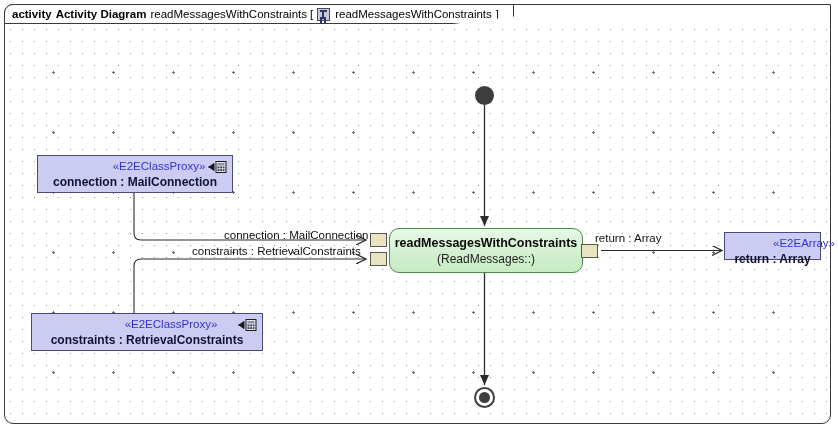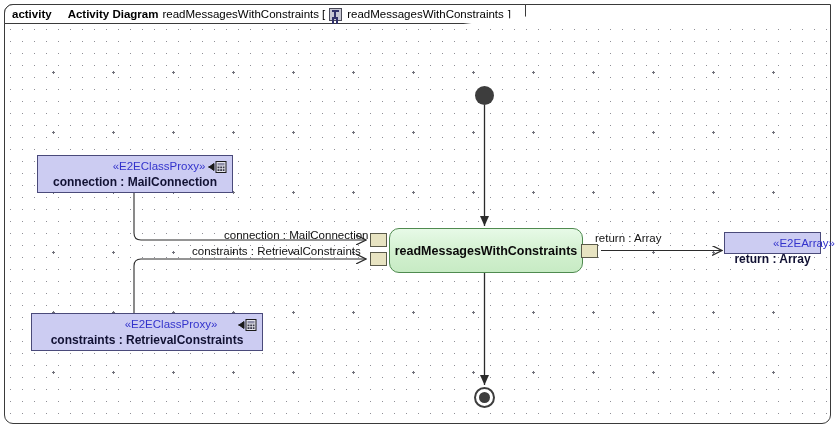--- a/index.html
+++ b/index.html
@@ -246,21 +246,21 @@
 <body>
 
 <div id="canvas">
 
   <div id="diagram-frame">
     <div id="grid"></div>
   </div>
 
   <div id="frame-header">
     <span class="kw">activity</span>
-    <span class="kw" style="margin-left:16px;">Activity Diagram</span>
+    <span class="kw" style="margin-left:4px;">Activity Diagram</span>
     <span class="nm">readMessagesWithConstraints</span>
     <span class="brk">[</span>
     <span class="hdr-icon"></span>
     <span class="nm">readMessagesWithConstraints</span>
     <span class="tail">]</span>
   </div>
 
   <svg id="wires" viewBox="0 0 838 432" xmlns="http://www.w3.org/2000/svg">
     <defs>
       <marker id="arrow-solid" markerWidth="11" markerHeight="9" refX="10" refY="4.5" orient="auto" markerUnits="userSpaceOnUse">
@@ -281,20 +281,21 @@
 
     <line x1="601" y1="250.5" x2="722" y2="250.5" stroke="#2b2b2b" stroke-width="1.1" marker-end="url(#arrow-open)"></line>
   </svg>
 
   <div id="initial-node"></div>
 
   <div id="final-node"></div>
 
   <div id="action-node">
     <div class="title">readMessagesWithConstraints</div>
+    <div class="subtitle">(ReadMessages::)</div>
   </div>
 
   <div class="pin" style="left:370px; top:233px;"></div>
   <div class="pin" style="left:370px; top:252px;"></div>
 
   <div class="pin" style="left:581px; top:244px;"></div>
 
   <div class="obj-node" style="left:37px; top:155px; width:196px; height:38px;">
     <div class="stereo">«E2EClassProxy»</div>
     <div class="body">connection : MailConnection</div>
@@ -320,21 +321,21 @@
       <rect x="10.5" y="2" width="7" height="2.5" fill="#8f8fa8"></rect>
       <rect x="10.5" y="5.5" width="2" height="1.8" fill="#3a3a4a"></rect>
       <rect x="13.2" y="5.5" width="2" height="1.8" fill="#3a3a4a"></rect>
       <rect x="15.9" y="5.5" width="1.6" height="1.8" fill="#3a3a4a"></rect>
       <rect x="10.5" y="8.2" width="2" height="1.8" fill="#3a3a4a"></rect>
       <rect x="13.2" y="8.2" width="2" height="1.8" fill="#3a3a4a"></rect>
       <rect x="15.9" y="8.2" width="1.6" height="1.8" fill="#3a3a4a"></rect>
     </svg>
   </div>
 
-  <div class="obj-node" style="left:724px; top:232px; width:97px; height:22px;">
+  <div class="obj-node" style="left:724px; top:232px; width:97px; height:28px;">
     <div class="stereo">«E2EArray»</div>
     <div class="body">return : Array</div>
   </div>
 
   <div class="edge-label" style="left:224px; top:229px;">connection : MailConnection</div>
   <div class="edge-label" style="left:192px; top:245px;">constraints : RetrievalConstraints</div>
   <div class="edge-label" style="left:595px; top:232px;">return : Array</div>
 
 </div>
 

